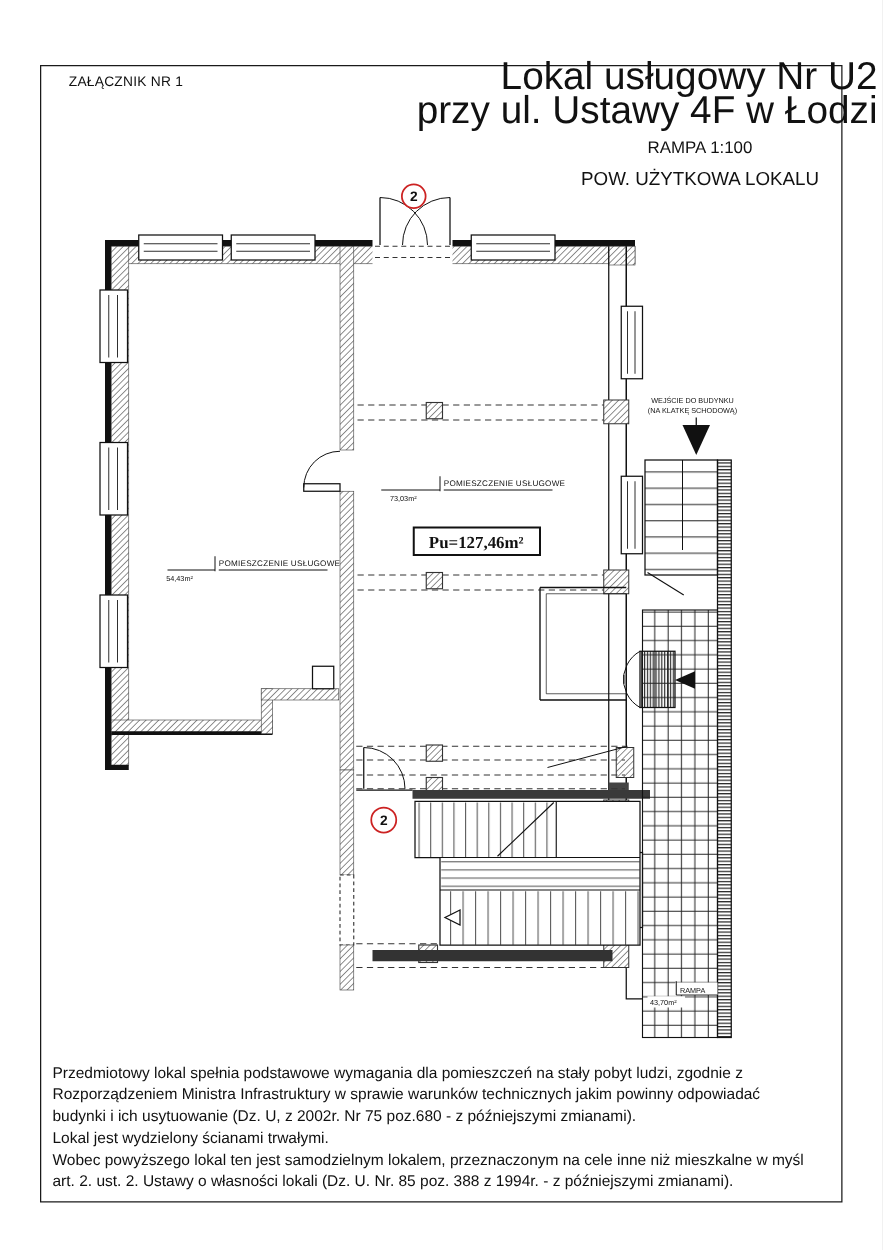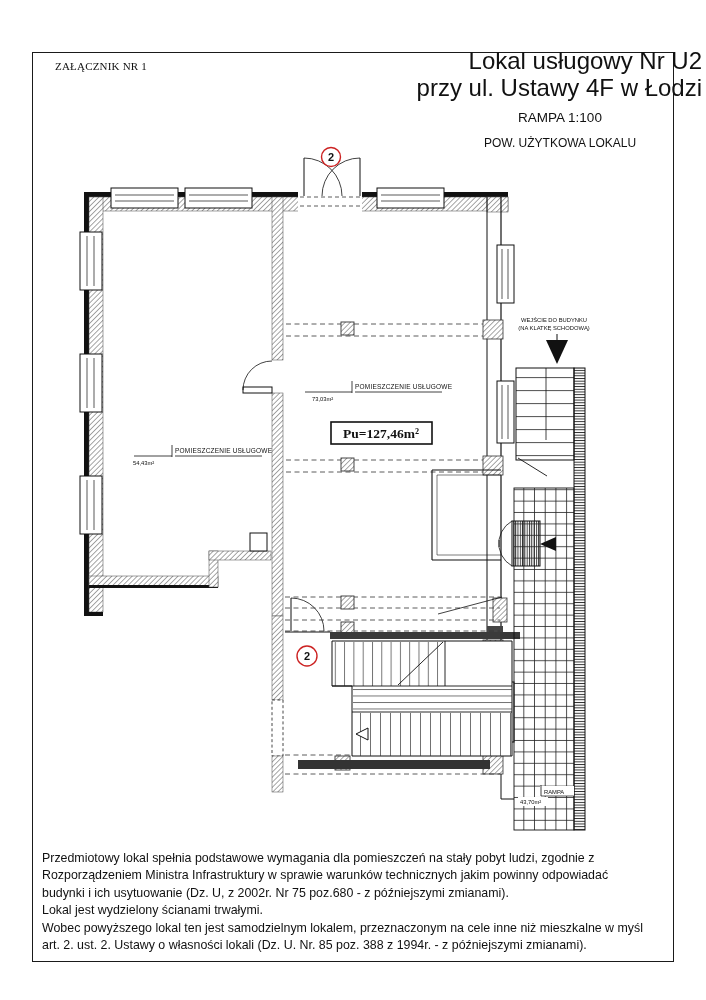--- a/index.html
+++ b/index.html
@@ -1,24 +1,24 @@
 <!DOCTYPE html>
 <html><head>
 <meta charset="utf-8">
 <style>
   html,body{margin:0;padding:0;background:#e8e8e8;}
   .page{position:relative;width:706px;height:1000px;background:#ffffff;overflow:hidden;
         font-family:"Liberation Sans",sans-serif;color:#111;}
   .frame{position:absolute;left:32px;top:52px;width:640px;height:908px;
          border:1.6px solid #1a1a1a;pointer-events:none;}
-  .attachment{position:absolute;left:55px;top:60px;font-size:11px;letter-spacing:.2px;font-family:Liberation Serif, serif;}
-  .titleblock{position:absolute;right:4px;top:47px;text-align:right;font-size:24px;line-height:27px;}
+  .attachment{position:absolute;left:55px;top:60px;font-size:11px;letter-spacing:.2px;}
+  .titleblock{position:absolute;right:4px;top:47px;text-align:right;font-size:31px;line-height:27px;}
   .scale{position:absolute;left:420px;top:110px;width:280px;text-align:center;font-size:13.5px;}
   .powblock{position:absolute;left:420px;top:136px;width:280px;text-align:center;
-            font-size:12px;line-height:15.8px;}
+            font-size:15px;line-height:15.8px;}
   .footer{position:absolute;left:42px;top:850px;width:640px;font-size:12.4px;line-height:17.4px;
           white-space:pre-line;}
   svg{position:absolute;left:0;top:0;}
   svg text{font-family:"Liberation Sans",sans-serif;fill:#111;}
   .microlabel{font-size:6.5px;letter-spacing:.2px;}
   .microarea{font-size:5.8px;}
   .entrnote{font-size:5.8px;}
   .pubox{font-family:"Liberation Serif",serif;font-weight:700;font-size:13.5px;}
   .marker2{font-size:11px;font-weight:600;}
   .thin{stroke:#111;stroke-width:.8;fill:none;}

